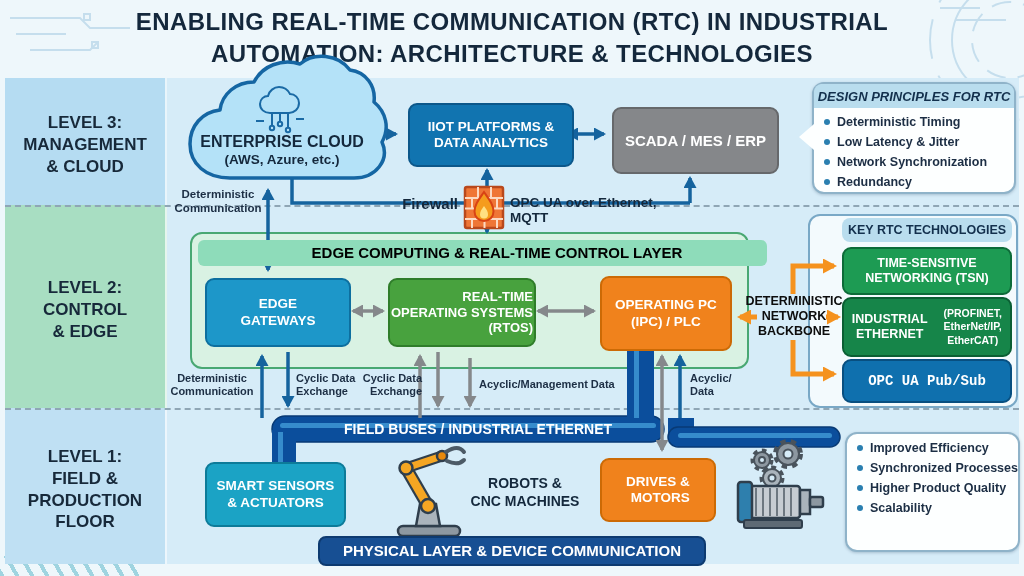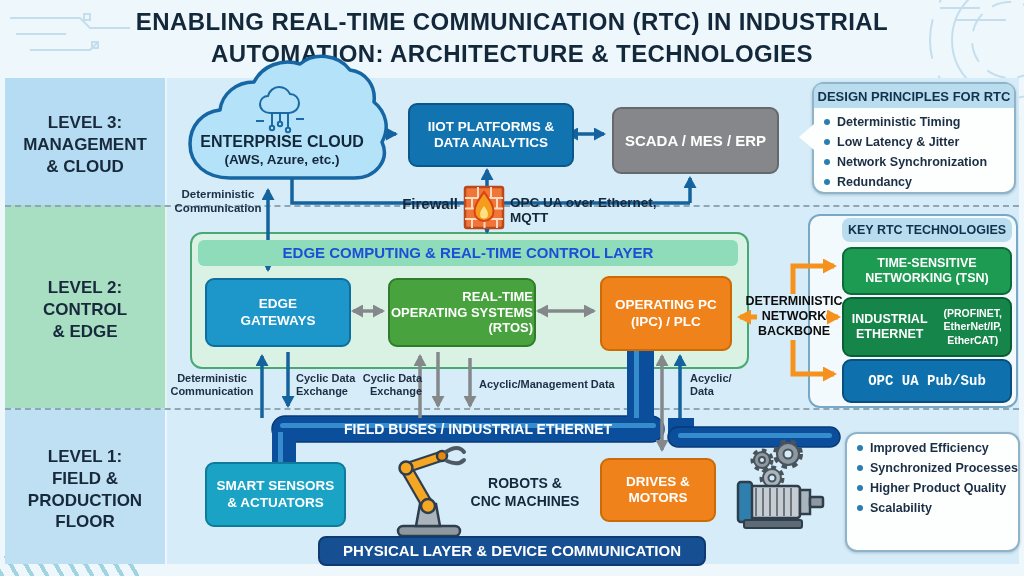--- a/index.html
+++ b/index.html
@@ -145,21 +145,21 @@
 </svg>
 <div class="abs c b" style="left:200px;top:133px;width:164px;font-size:16px;">ENTERPRISE CLOUD</div>
 <div class="abs c b" style="left:200px;top:152px;width:164px;font-size:13.5px;">(AWS, Azure, etc.)</div>
 
 <div class="abs node pre w" style="left:408px;top:103px;width:162px;height:60px;background:#1174b0;border:2px solid #0c578a;font-size:13.5px;">IIOT PLATFORMS &amp;
 DATA ANALYTICS</div>
 <div class="abs node w" style="left:612px;top:107px;width:163px;height:63px;background:#85878a;border:2px solid #66686b;font-size:15px;">SCADA / MES / ERP</div>
 
 <div class="abs panel" style="left:812px;top:82px;width:200px;height:108px;">
   <div class="abs" style="left:-15px;top:40px;width:0;height:0;border-top:13px solid transparent;border-bottom:13px solid transparent;border-right:15px solid #fdffff;"></div>
-  <div class="panel-head" style="height:24px;font-size:13px;">DESIGN PRINCIPLES FOR RTC</div>
+  <div class="panel-head" style="height:24px;font-size:13px;font-style:italic;">DESIGN PRINCIPLES FOR RTC</div>
   <div style="padding-top:3px;">
     <div class="bullet">
         <span class="dot"></span>
         <span>Deterministic Timing</span>
       </div>
     <div class="bullet">
         <span class="dot"></span>
         <span>Low Latency &amp; Jitter</span>
       </div>
     <div class="bullet">
@@ -180,21 +180,21 @@
     <path d="M2,19 h38 M2,29.5 h38 M2,40 h38"></path>
     <path d="M15,8 v11 M28,8 v11 M9,19 v10.5 M21.5,19 v10.5 M34,19 v10.5 M15,29.5 v10.5 M28,29.5 v10.5 M9,40 v9 M21.5,40 v9 M34,40 v9"></path>
   </g>
   <path d="M21,13 C15.5,21 11.5,26 11.5,32.5 a9.5,9.5 0 0 0 19,0 C30.5,26 26.5,21 21,13 z" fill="#f59c1d" stroke="#d84315" stroke-width="2"></path>
   <path d="M21,27 c-3,4 -4,6 -4,8.5 a4,4 0 0 0 8,0 c0,-2.5 -1,-4.5 -4,-8.5 z" fill="#ffe082"></path>
 </svg>
 <div class="abs b" style="left:510px;top:195px;width:185px;font-size:13.5px;">OPC UA over Ethernet, MQTT</div>
 <div class="abs c b flow-label pre" style="left:170px;top:188px;width:96px;font-size:11.5px;">Deterministic
 Communication</div>
 
-<div class="abs node" style="left:198px;top:240px;width:540px;height:26px;background:#8edcba;border-radius:6px;font-size:15px;color:#1d4ed8;">EDGE COMPUTING &amp; REAL-TIME CONTROL LAYER</div>
+<div class="abs node" style="left:198px;top:240px;width:540px;height:26px;background:#8edcba;border-radius:6px;font-size:15px;color:#000000;padding-left:29px;">EDGE COMPUTING &amp; REAL-TIME CONTROL LAYER</div>
 <div class="abs node pre w" style="left:205px;top:278px;width:142px;height:65px;background:#1d97c9;border:2px solid #0d6f9f;font-size:13.5px;">EDGE
 GATEWAYS</div>
 <div class="abs node pre w" style="left:388px;top:278px;width:144px;height:65px;background:#48a23e;border:2px solid #2f7d2a;font-size:13px;text-align:right;">REAL-TIME
 OPERATING SYSTEMS
 (RTOS)</div>
 <div class="abs node pre w" style="left:600px;top:276px;width:128px;height:71px;background:#f0821c;border:2px solid #cc6a05;font-size:13.5px;">OPERATING PC
 (IPC) / PLC</div>
 
 <div class="abs c b pre" style="left:745px;top:294px;width:98px;font-size:12.5px;line-height:1.2;color:#0d0d0d;">DETERMINISTIC
 NETWORK
@@ -233,21 +233,21 @@
   <line x1="30" y1="28" x2="66" y2="16" stroke="#2f3e4c" stroke-width="11" stroke-linecap="round"></line>
   <line x1="30" y1="28" x2="66" y2="16" stroke="#f5a623" stroke-width="7" stroke-linecap="round"></line>
   <circle cx="52" cy="66" r="7" fill="#f5a623" stroke="#2f3e4c" stroke-width="2.5"></circle>
   <circle cx="30" cy="28" r="6.5" fill="#f5a623" stroke="#2f3e4c" stroke-width="2.5"></circle>
   <circle cx="66" cy="16" r="5" fill="#e8890c" stroke="#2f3e4c" stroke-width="2.5"></circle>
   <path d="M70,12 Q82,4 88,12 M71,21 Q82,26 88,20" stroke="#4c5a66" stroke-width="4" fill="none" stroke-linecap="round"></path>
 </svg>
 <div class="abs c b pre" style="left:470px;top:475px;width:110px;font-size:14px;line-height:1.25;">ROBOTS &amp;
 CNC MACHINES</div>
 
-<div class="abs node pre w" style="left:600px;top:458px;width:112px;height:60px;background:#f0821c;border:2px solid #cc6a05;font-size:13.5px;">DRIVES &amp;
+<div class="abs node pre w" style="left:600px;top:458px;width:112px;height:60px;background:#f0821c;border:2px solid #cc6a05;font-size:13.5px;text-align:right;">DRIVES &amp;
 MOTORS</div>
 
 <svg class="abs" style="left:732px;top:438px;" width="100" height="100">
   <g>
     <circle cx="30" cy="22" r="9" fill="none" stroke="#49535c" stroke-width="5" stroke-dasharray="4.2 4.2"></circle>
     <circle cx="30" cy="22" r="8" fill="#8d98a1" stroke="#49535c" stroke-width="2"></circle>
     <circle cx="30" cy="22" r="3" fill="#d6ecf8" stroke="#49535c" stroke-width="2"></circle>
     <circle cx="56" cy="16" r="12" fill="none" stroke="#49535c" stroke-width="6" stroke-dasharray="5 4.8"></circle>
     <circle cx="56" cy="16" r="11" fill="#8d98a1" stroke="#49535c" stroke-width="2"></circle>
     <circle cx="56" cy="16" r="4.5" fill="#d6ecf8" stroke="#49535c" stroke-width="2"></circle>

